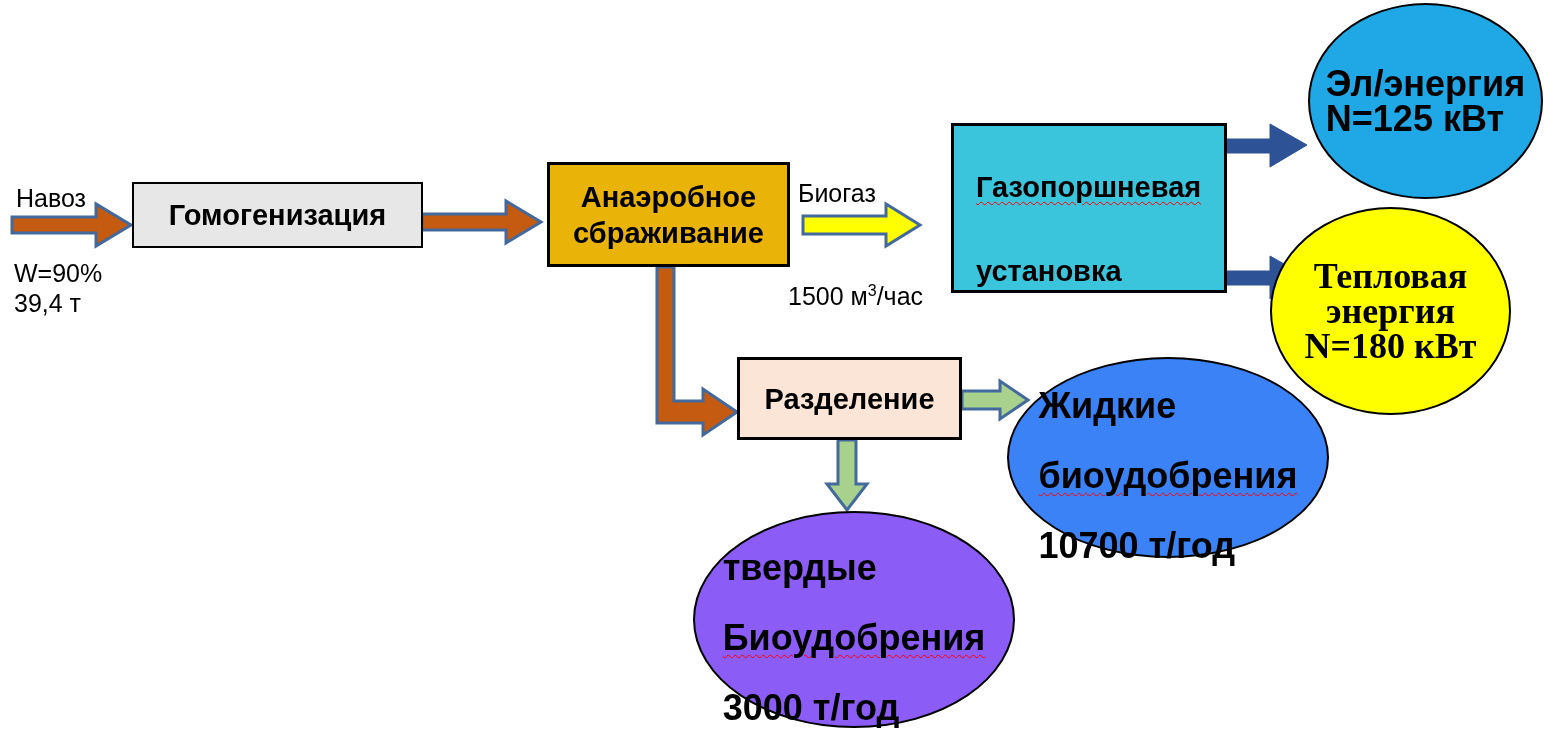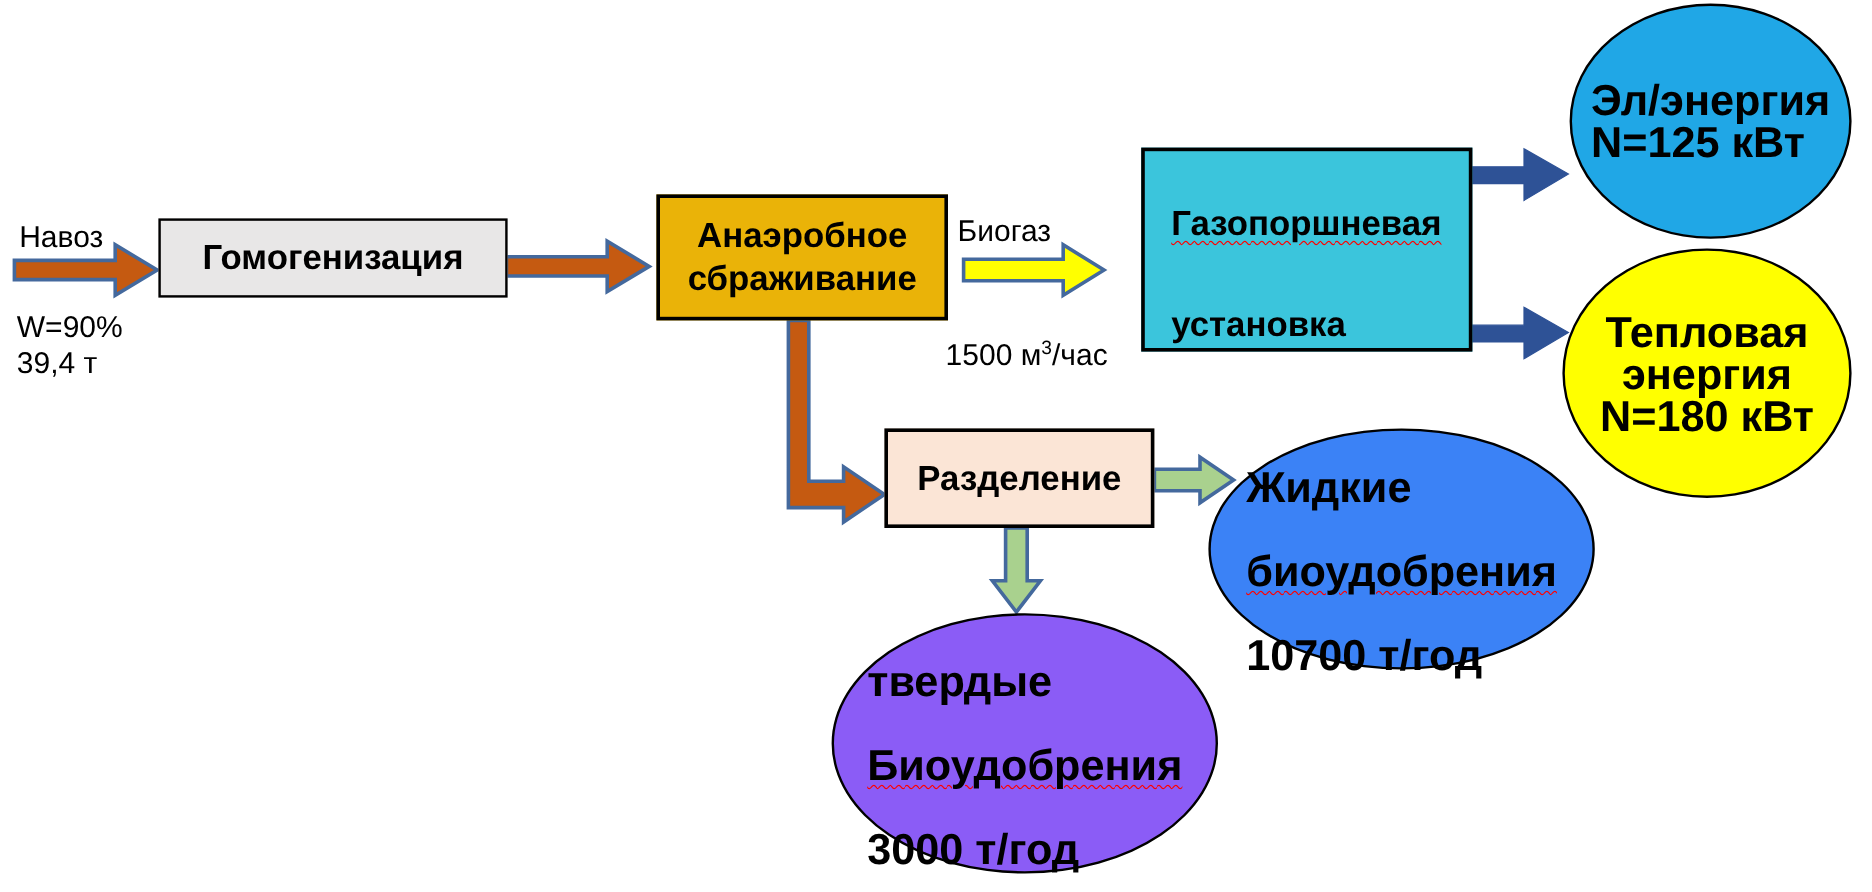--- a/index.html
+++ b/index.html
@@ -59,21 +59,21 @@
     text-decoration-thickness: 1px;
     text-underline-offset: 4px;
   }
   #homogenization-box { left: 132px; top: 182px; width: 291px; height: 66px; border-width: 2px; }
   #digestion-box      { left: 547px; top: 162px; width: 243px; height: 105px; }
   #gas-unit-box       { left: 927px; top: 123px; width: 276px; height: 170px;
                         align-items: flex-start; padding-left: 22px; margin-left: 24px; }
   #gas-unit-box .node-label { text-align: left; line-height: 42px; }
   #separation-box     { left: 737px; top: 357px; width: 225px; height: 83px; }
   #electricity-ellipse { left: 1308px; top: 3px;   width: 235px; height: 196px; align-items: center; }
-  #heat-ellipse        { left: 1302px; top: 207px; width: 241px; height: 208px; align-items: center; }
+  #heat-ellipse        { left: 1270px; top: 207px; width: 241px; height: 208px; align-items: center; font-family: Liberation Serif, serif; }
   #liquid-ellipse      { left: 1007px; top: 357px; width: 322px; height: 201px; align-items: center; }
   #solid-ellipse       { left: 693px;  top: 511px; width: 322px; height: 217px; align-items: center; }
   .ellipse-node .node-label { font-size: 36px; line-height: 35px; }
   #manure-label   { left: 16px;  top: 183px; }
   #manure-details { left: 14px;  top: 248px; margin-top: 10px; }
   #biogas-label   { left: 798px; top: 178px; }
   #biogas-rate    { left: 788px; top: 246px; width: 160px; }
   #biogas-rate sup { font-size: 16px; }
 </style>
 </head>

